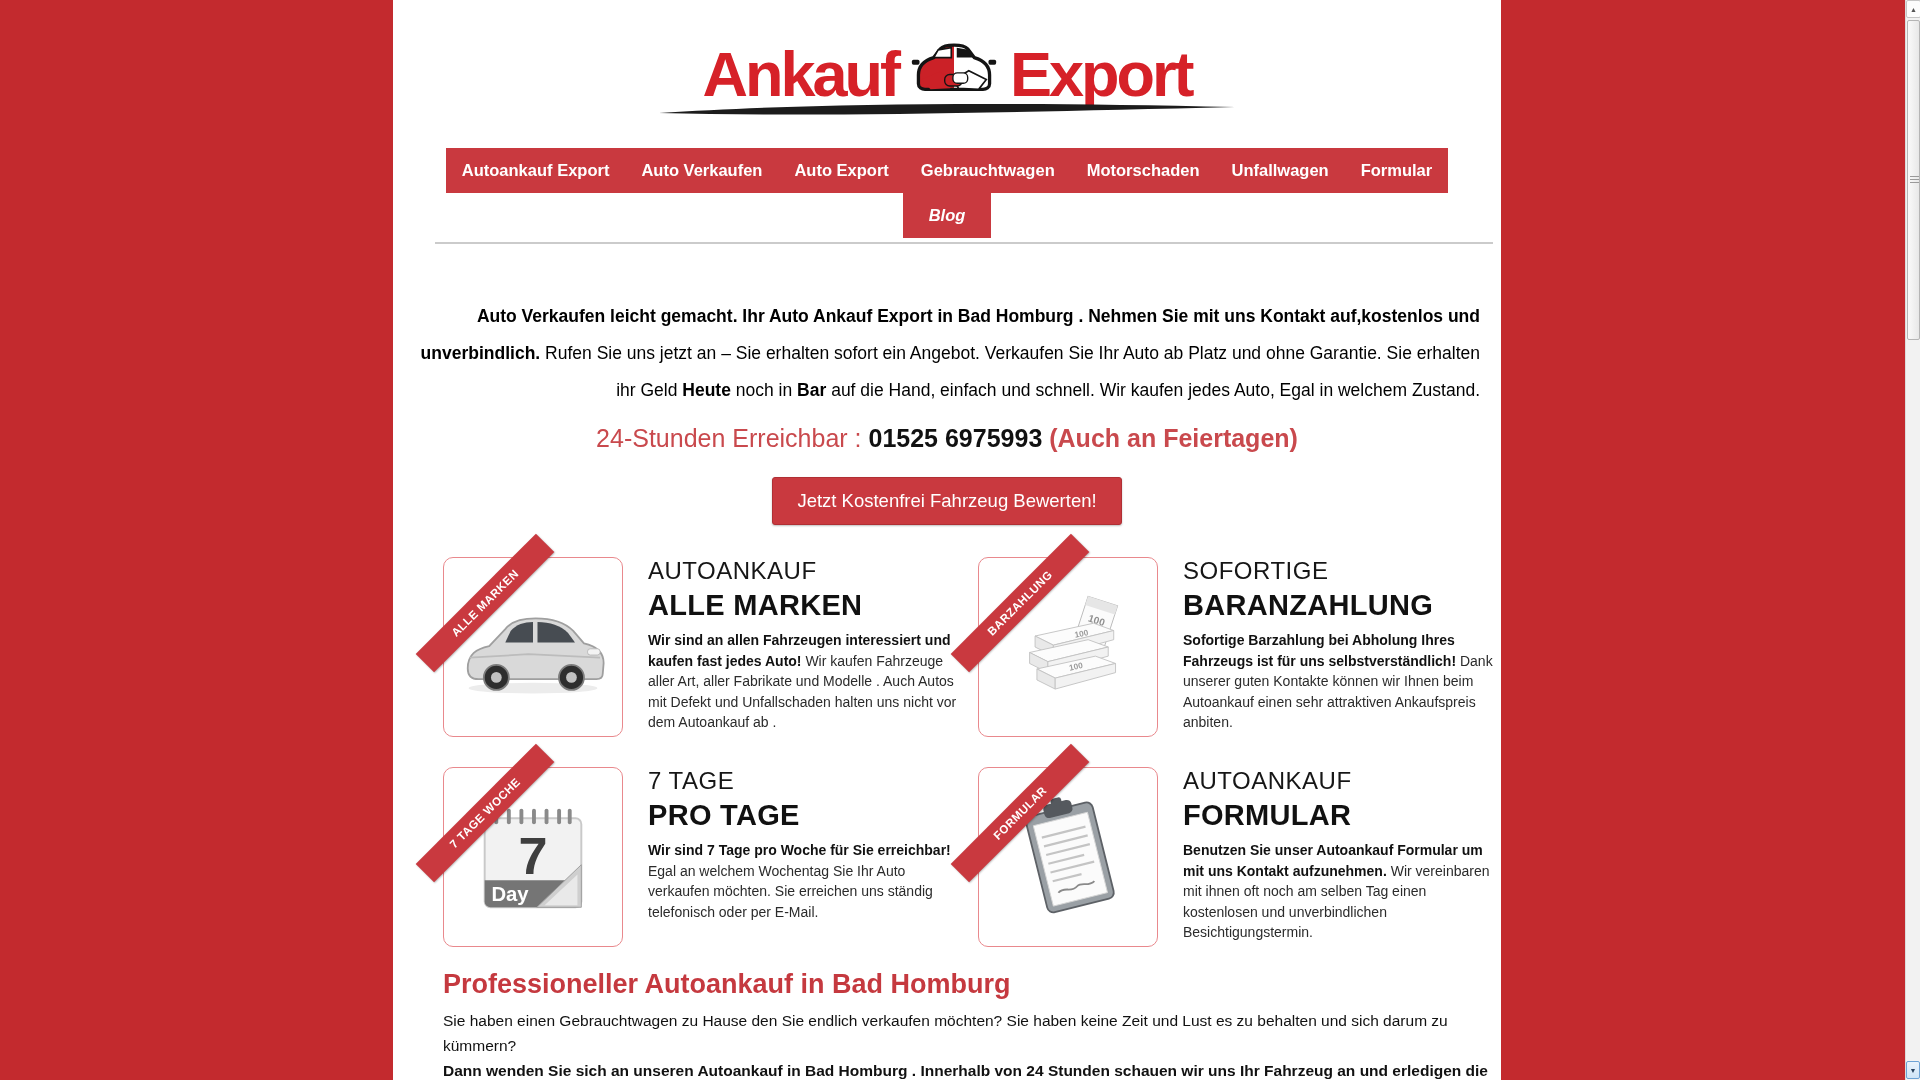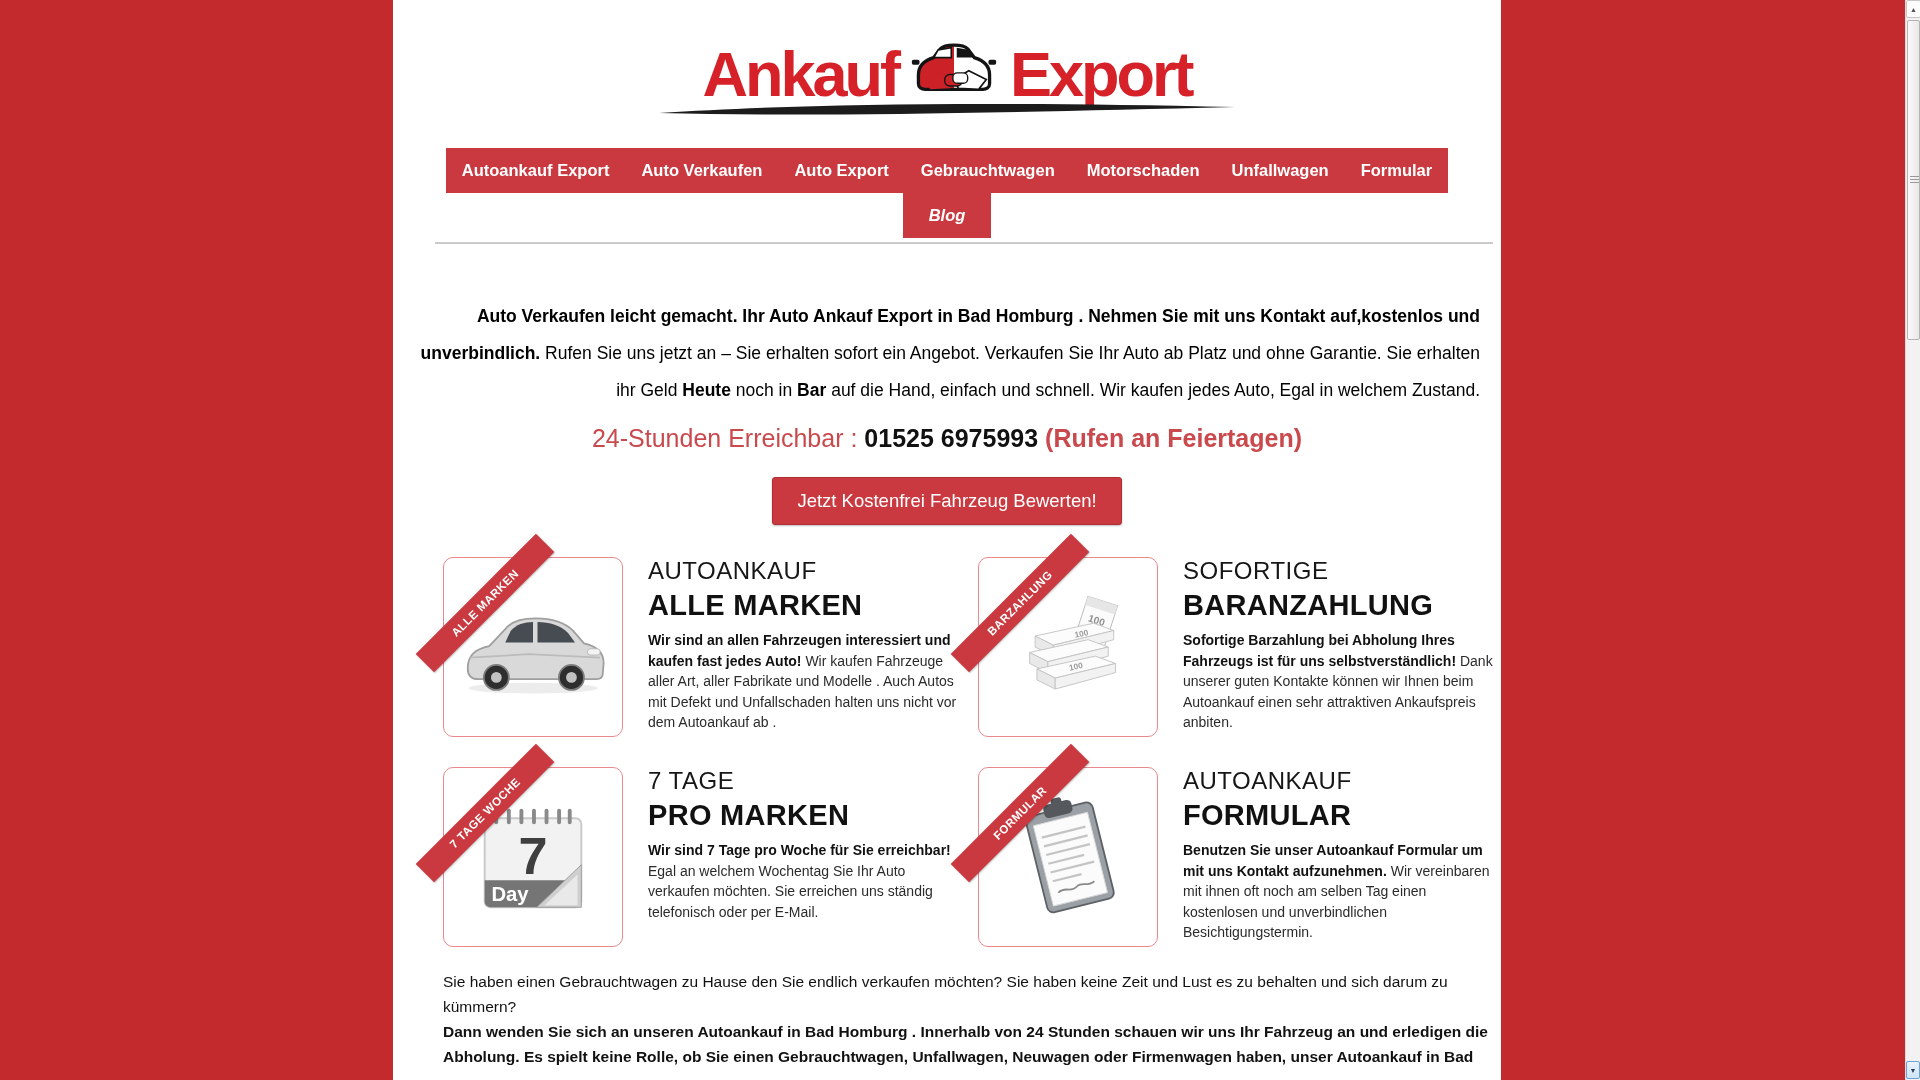--- a/index.html
+++ b/index.html
@@ -124,21 +124,21 @@
       <div class="nav-item">Gebrauchtwagen</div>
       <div class="nav-item">Motorschaden</div>
       <div class="nav-item">Unfallwagen</div>
       <div class="nav-item">Formular</div>
     </nav>
     <div class="blog-btn">Blog</div>
     <div class="divider"></div>
 
     <p class="intro"><b>Auto Verkaufen leicht gemacht. Ihr Auto Ankauf Export in Bad Homburg . Nehmen Sie mit uns Kontakt auf,kostenlos und unverbindlich.</b><span> Rufen Sie uns jetzt an – Sie erhalten sofort ein Angebot. Verkaufen Sie Ihr Auto ab Platz und ohne Garantie. Sie erhalten ihr Geld </span><b>Heute</b><span> noch in </span><b>Bar</b><span> auf die Hand, einfach und schnell. Wir kaufen jedes Auto, Egal in welchem Zustand.</span></p>
 
-    <p class="phone"><span class="red">24-Stunden Erreichbar : </span><span class="num">01525 6975993</span><span class="redb"> (Rufen an Feiertagen)</span></p>
+    <p class="phone"><span class="red">24-Stunden Erreichbar : </span><span class="num">01525 6975993</span><span class="redb"> (Auch an Feiertagen)</span></p>
 
     <button class="cta">Jetzt Kostenfrei Fahrzeug Bewerten!</button>
 
     <div class="features">
 
       <div class="feature">
         <div class="img-box">
           <div class="ribbon">ALLE MARKEN</div>
           <svg width="152" height="104" viewBox="0 0 170 116">
             <ellipse cx="85" cy="104" rx="72" ry="6" fill="#ececec"></ellipse>
@@ -207,21 +207,21 @@
             </g>
             <text x="60" y="78" font-size="54" font-weight="bold" fill="#3f3f3f" text-anchor="middle">7</text>
             <path d="M10 84 L110 84 L110 106 A6 6 0 0 1 104 112 L16 112 A6 6 0 0 1 10 106 Z" fill="#757575"></path>
             <text x="17" y="106" font-size="21" font-weight="bold" fill="#ffffff">Day</text>
             <path d="M64 112 L110 112 L110 68 Z" fill="#cfcfcf" stroke="#9f9f9f"></path>
             <path d="M72 110 L106 110 L106 78 Z" fill="#e9e9e9"></path>
           </svg>
         </div>
         <div class="f-text">
           <div class="f-title-top">7 TAGE</div>
-          <div class="f-title-main">PRO MARKEN</div>
+          <div class="f-title-main">PRO TAGE</div>
           <p class="f-body"><b>Wir sind 7 Tage pro Woche für Sie erreichbar!</b><span> Egal an welchem Wochentag Sie Ihr Auto verkaufen möchten. Sie erreichen uns ständig telefonisch oder per E-Mail.</span></p>
         </div>
       </div>
 
       <div class="feature">
         <div class="img-box">
           <div class="ribbon">FORMULAR</div>
           <svg width="126" height="126" viewBox="0 0 140 140">
             <g transform="rotate(-14 70 70)">
               <rect x="34" y="16" width="76" height="110" rx="7" fill="#9aa0a5" stroke="#5d6166" stroke-width="2"></rect>
@@ -243,20 +243,21 @@
         <div class="f-text">
           <div class="f-title-top">AUTOANKAUF</div>
           <div class="f-title-main">FORMULAR</div>
           <p class="f-body"><b>Benutzen Sie unser Autoankauf Formular um mit uns Kontakt aufzunehmen.</b><span> Wir vereinbaren mit ihnen oft noch am selben Tag einen kostenlosen und unverbindlichen Besichtigungstermin.</span></p>
         </div>
       </div>
 
     </div>
 
     <div class="bottom">
+      <h2>Professioneller Autoankauf in Bad Homburg</h2>
       <p><span class="l1">Sie haben einen Gebrauchtwagen zu Hause den Sie endlich verkaufen möchten? Sie haben keine Zeit und Lust es zu behalten und sich darum zu kümmern?</span><span class="lb">Dann wenden Sie sich an unseren Autoankauf in Bad Homburg . Innerhalb von 24 Stunden schauen wir uns Ihr Fahrzeug an und erledigen die Abholung. Es spielt keine Rolle, ob Sie einen Gebrauchtwagen, Unfallwagen, Neuwagen oder Firmenwagen haben, unser Autoankauf in Bad</span></p>
     </div>
 
   </div>
 
   <div class="sb">
     <div class="sb-up">▲</div>
     <div class="sb-thumb">
         <div class="sb-grip"></div>
       </div>

